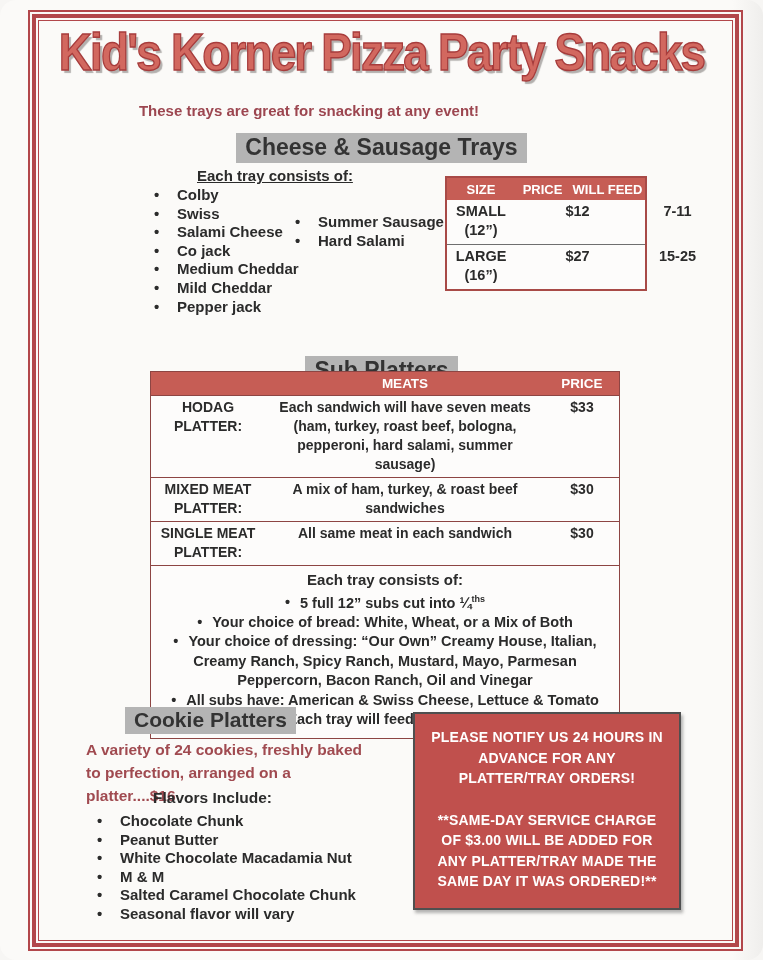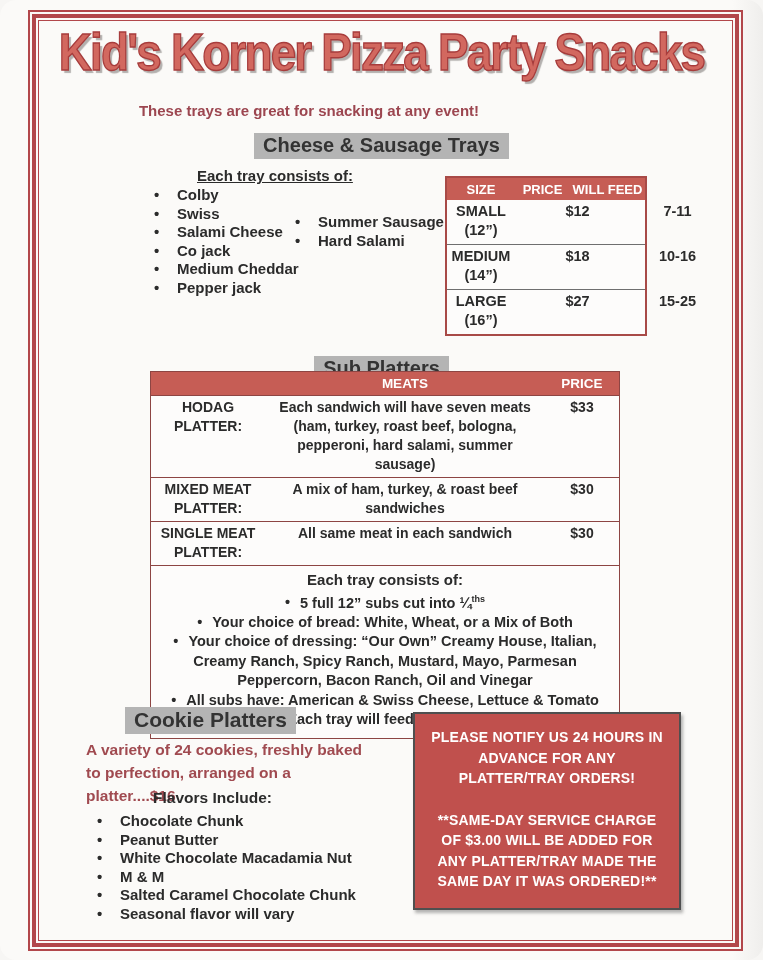--- a/index.html
+++ b/index.html
@@ -25,21 +25,21 @@
     text-shadow:3px 3px 1px #b3b0ae;
     transform:scaleX(0.88); white-space:nowrap;
   }
   .subtitle {
     position:absolute; top:102px; left:0; width:618px; text-align:center;
     font-size:15px; font-weight:bold; color:#9c4650;
   }
   .section-head-wrap { position:absolute; text-align:center; }
   .section-head {
     display:inline-block; background:#b4b4b4; color:#333;
-    font-size:20px; font-weight:bold; padding:1px 9px 2px;
+    font-size:23px; font-weight:bold; padding:1px 9px 2px;
   }
   .wrap-cheese { top:133px; left:0; width:763px; }
   .wrap-sub    { top:340px; left:0; width:763px;margin-top:16px; }
   .wrap-cookie { top:707px; left:78px; width:265px; }
   .wrap-cookie .section-head { font-size:21px; }
 
   .consists-title-cheese {
     position:absolute; left:197px; top:167px;
     font-size:15px; font-weight:bold; text-decoration:underline;
   }
@@ -132,43 +132,39 @@
   </div>
 
   <div class="consists-title-cheese">Each tray consists of:</div>
 
   <ul class="dotlist cheese-list">
     <li>Colby</li>
     <li>Swiss</li>
     <li>Salami Cheese</li>
     <li>Co jack</li>
     <li>Medium Cheddar</li>
+    <li>Mild Cheddar</li>
     <li>Pepper jack</li>
   </ul>
 
   <ul class="dotlist sausage-list">
     <li>Summer Sausage</li>
     <li>Hard Salami</li>
   </ul>
 
   <div class="size-table">
     <div class="size-head">
       <span>SIZE</span>
       <span>PRICE</span>
       <span>WILL FEED</span>
     </div>
     <div class="size-row">
       <span><span>SMALL</span><br><span>(12”)</span></span>
       <span>$12</span>
       <span>7-11</span>
-    </div>
-    <div class="size-row">
-      <span><span>MEDIUM</span><br><span>(14”)</span></span>
-      <span>$18</span>
-      <span>10-16</span>
     </div>
     <div class="size-row">
       <span><span>LARGE</span><br><span>(16”)</span></span>
       <span>$27</span>
       <span>15-25</span>
     </div>
   </div>
 
   <div class="section-head-wrap wrap-sub">
     <span class="section-head">Sub Platters</span>

